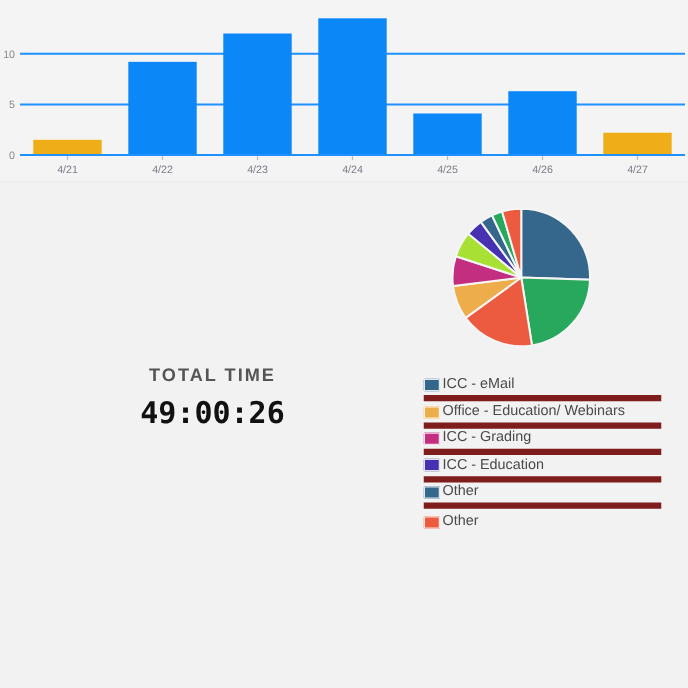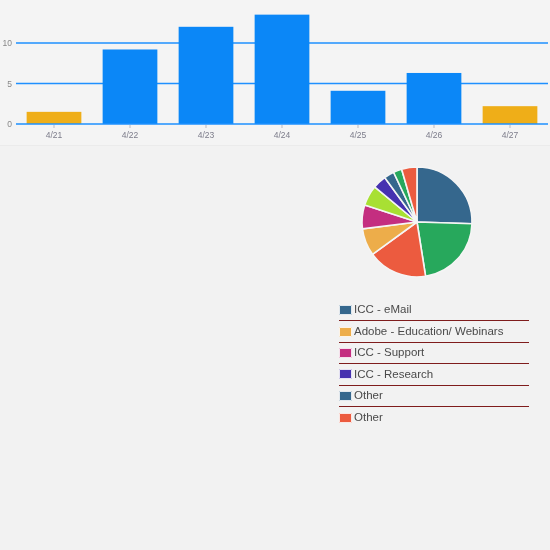--- a/index.html
+++ b/index.html
@@ -71,21 +71,21 @@
   #legend {
     position: absolute;
     left: 339px;
     top: 300px;
     width: 190px;
   }
   .legend-row {
     display: flex;
     align-items: center;
     height: 21.4px;
-    border-bottom: 1px solid #7f1d1d;
+    border-bottom: 5px solid #7f1d1d;
     box-sizing: border-box;
   }
   .legend-row:last-child {
     border-bottom: none;
   }
   .legend-swatch {
     width: 13px;
     height: 10px;
     flex: 0 0 auto;
     margin-right: 2px;
@@ -170,37 +170,41 @@
           <path d="M 72 62 L 17.43369142770372 68.89332784603675 A 55 55 0 0 1 19.69189160376655 45.0040653093779 Z" fill="#c42e80" stroke="#f5f5f5" stroke-width="1.6"></path>
           <path d="M 72 62 L 19.69189160376655 45.0040653093779 A 55 55 0 0 1 29.62177164733159 26.941680563822068 Z" fill="#a8e033" stroke="#f5f5f5" stroke-width="1.6"></path>
           <path d="M 72 62 L 29.62177164733159 26.941680563822068 A 55 55 0 0 1 39.67181112391397 17.504065309377893 Z" fill="#4632b0" stroke="#f5f5f5" stroke-width="1.6"></path>
           <path d="M 72 62 L 39.67181112391397 17.504065309377893 A 55 55 0 0 1 48.58213896392099 12.234512114368933 Z" fill="#35678d" stroke="#f5f5f5" stroke-width="1.6"></path>
           <path d="M 72 62 L 48.58213896392099 12.234512114368933 A 55 55 0 0 1 56.655489167842376 9.183847287768138 Z" fill="#27a85c" stroke="#f5f5f5" stroke-width="1.6"></path>
           <path d="M 72 62 L 56.655489167842376 9.183847287768138 A 55 55 0 0 1 71.99999999999999 7 Z" fill="#ec5b3f" stroke="#f5f5f5" stroke-width="1.6"></path>
         </g>
     </svg>
   </div>
 
+  <div id="total-panel">
+    <div id="total-label">TOTAL TIME</div>
+    <div id="total-value">49:00:26</div>
+  </div>
 
   <div id="legend">
       <div class="legend-row">
         <span class="legend-swatch" style="background: rgb(53, 103, 141);"></span>
         <span class="legend-label">ICC - eMail</span>
       </div>
       <div class="legend-row">
         <span class="legend-swatch" style="background: rgb(237, 173, 74);"></span>
-        <span class="legend-label">Adobe - Education/ Webinars</span>
+        <span class="legend-label">Office - Education/ Webinars</span>
       </div>
       <div class="legend-row">
         <span class="legend-swatch" style="background: rgb(196, 46, 128);"></span>
-        <span class="legend-label">ICC - Support</span>
+        <span class="legend-label">ICC - Grading</span>
       </div>
       <div class="legend-row">
         <span class="legend-swatch" style="background: rgb(70, 50, 176);"></span>
-        <span class="legend-label">ICC - Research</span>
+        <span class="legend-label">ICC - Education</span>
       </div>
       <div class="legend-row">
         <span class="legend-swatch" style="background: rgb(53, 103, 141);"></span>
         <span class="legend-label">Other</span>
       </div>
       <div class="legend-row">
         <span class="legend-swatch" style="background: rgb(236, 91, 63);"></span>
         <span class="legend-label">Other</span>
       </div>
     </div>

